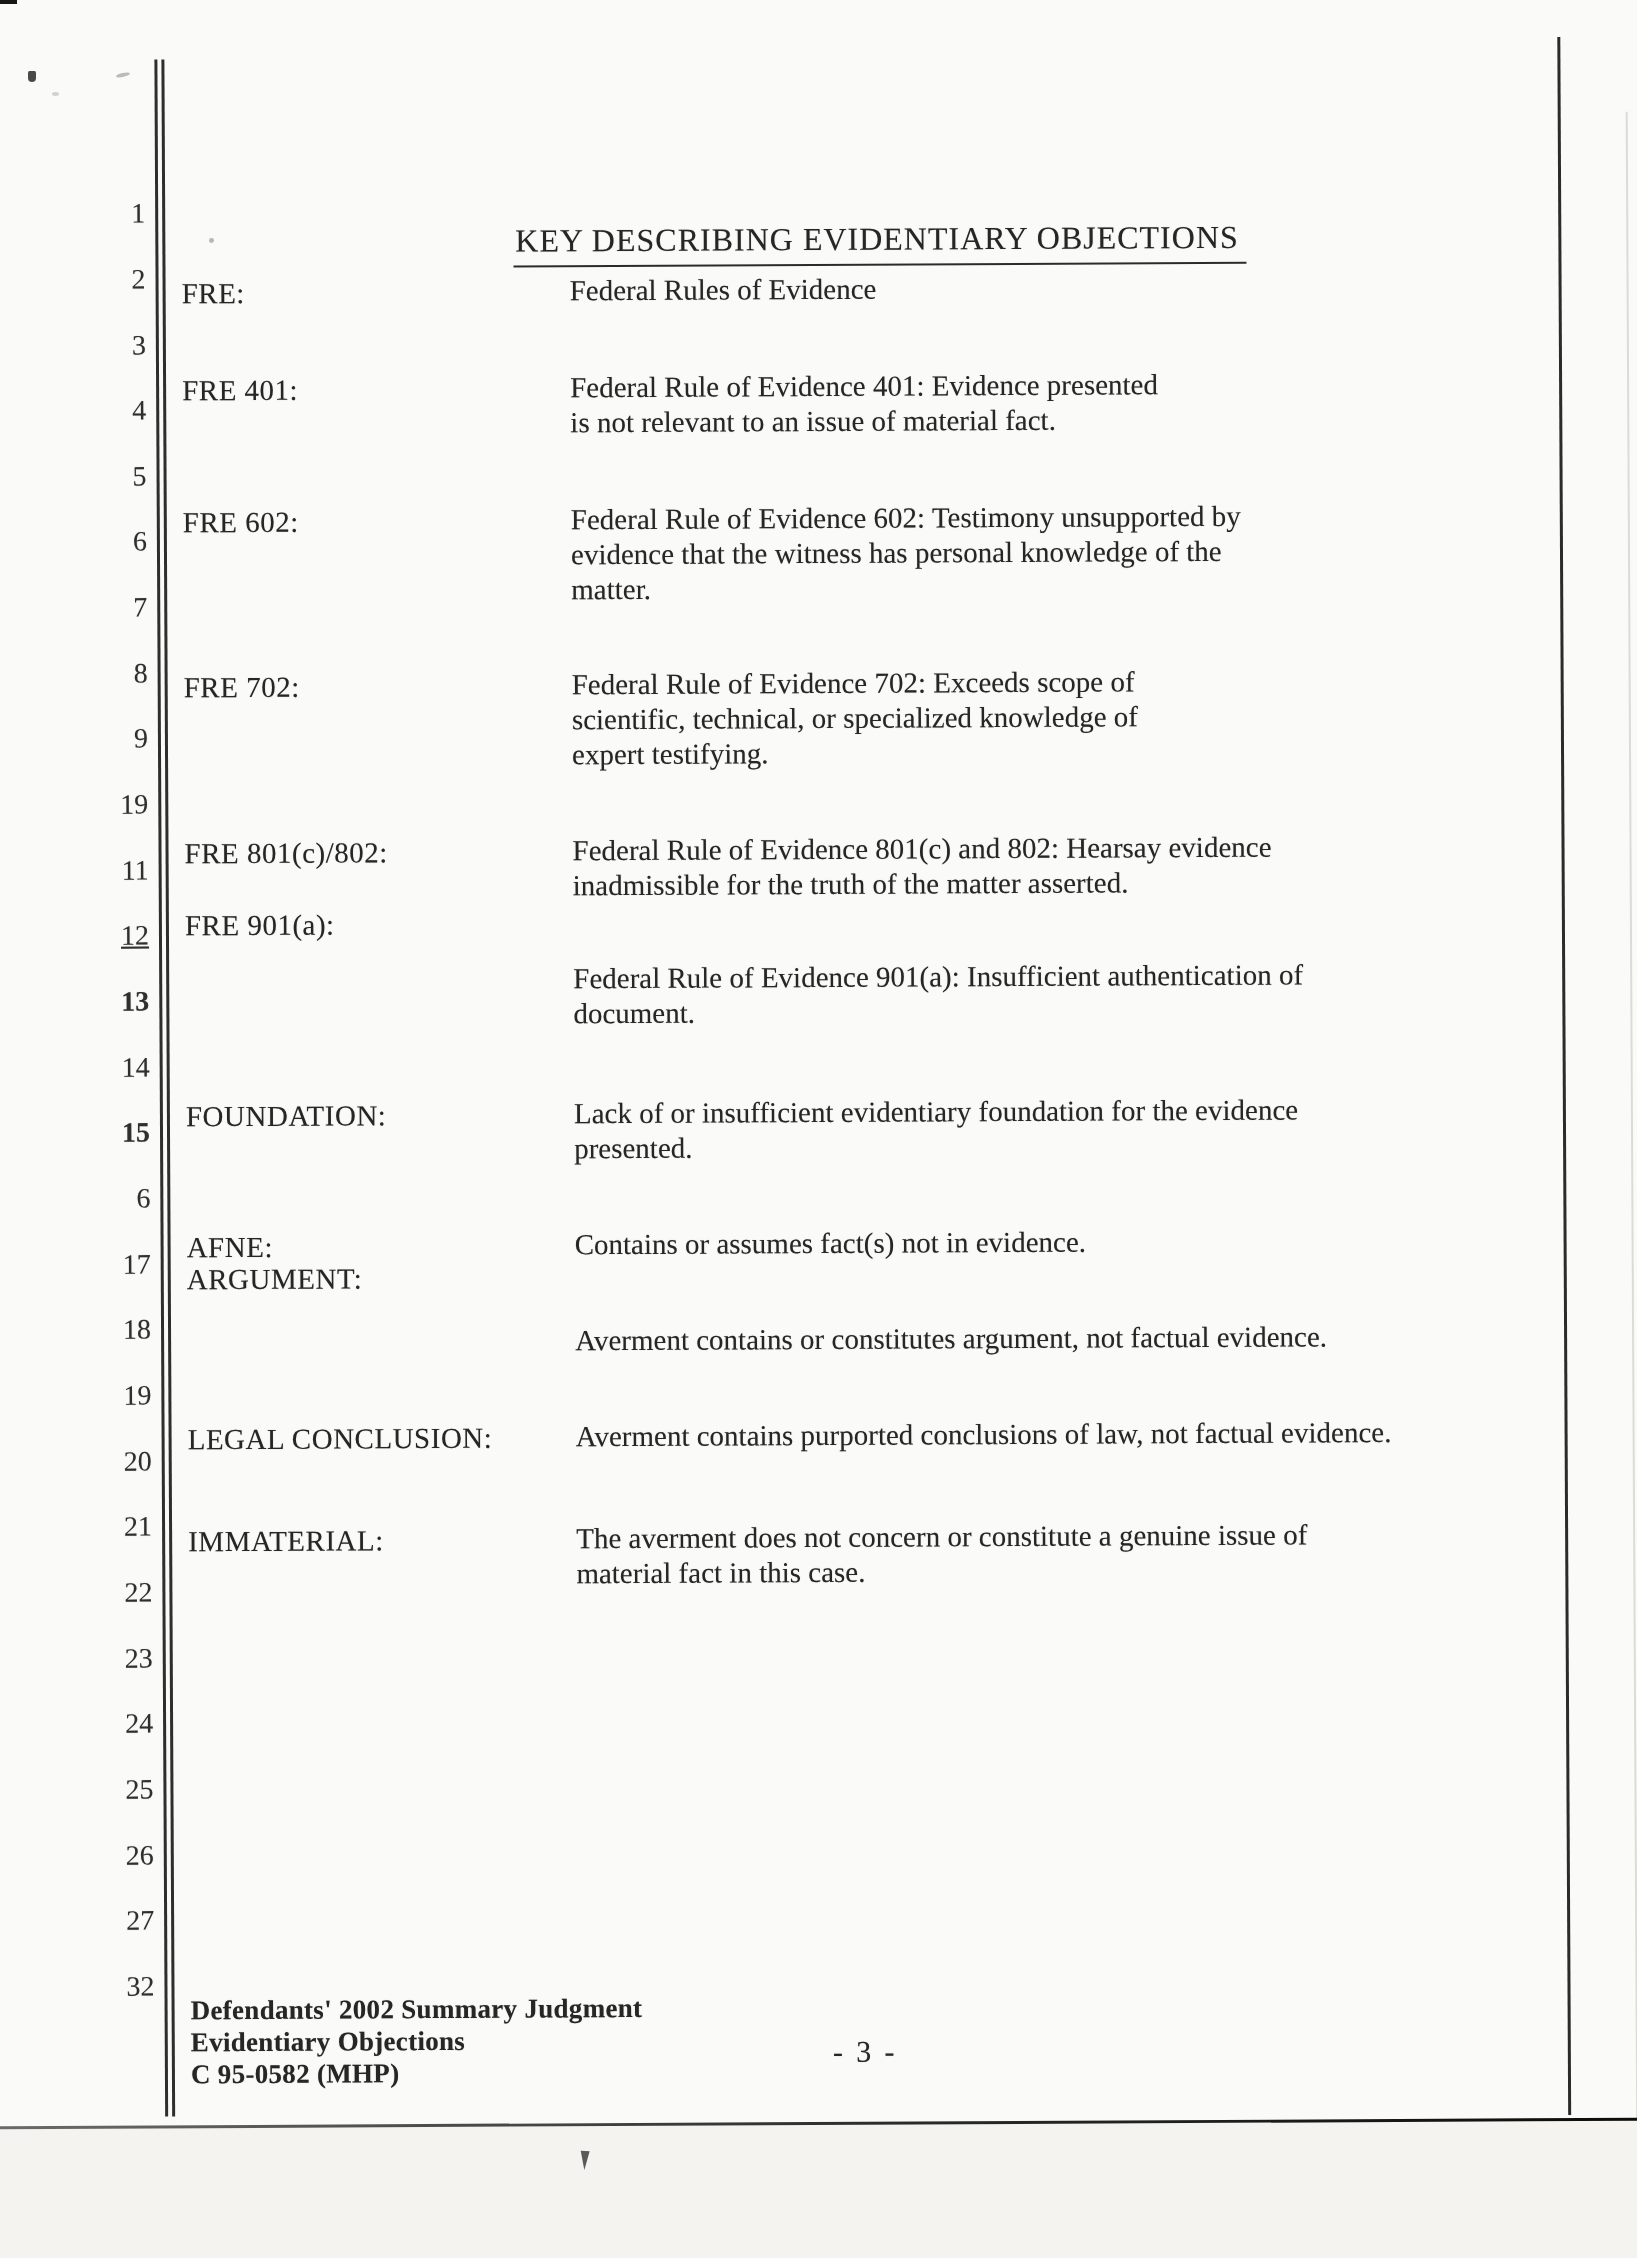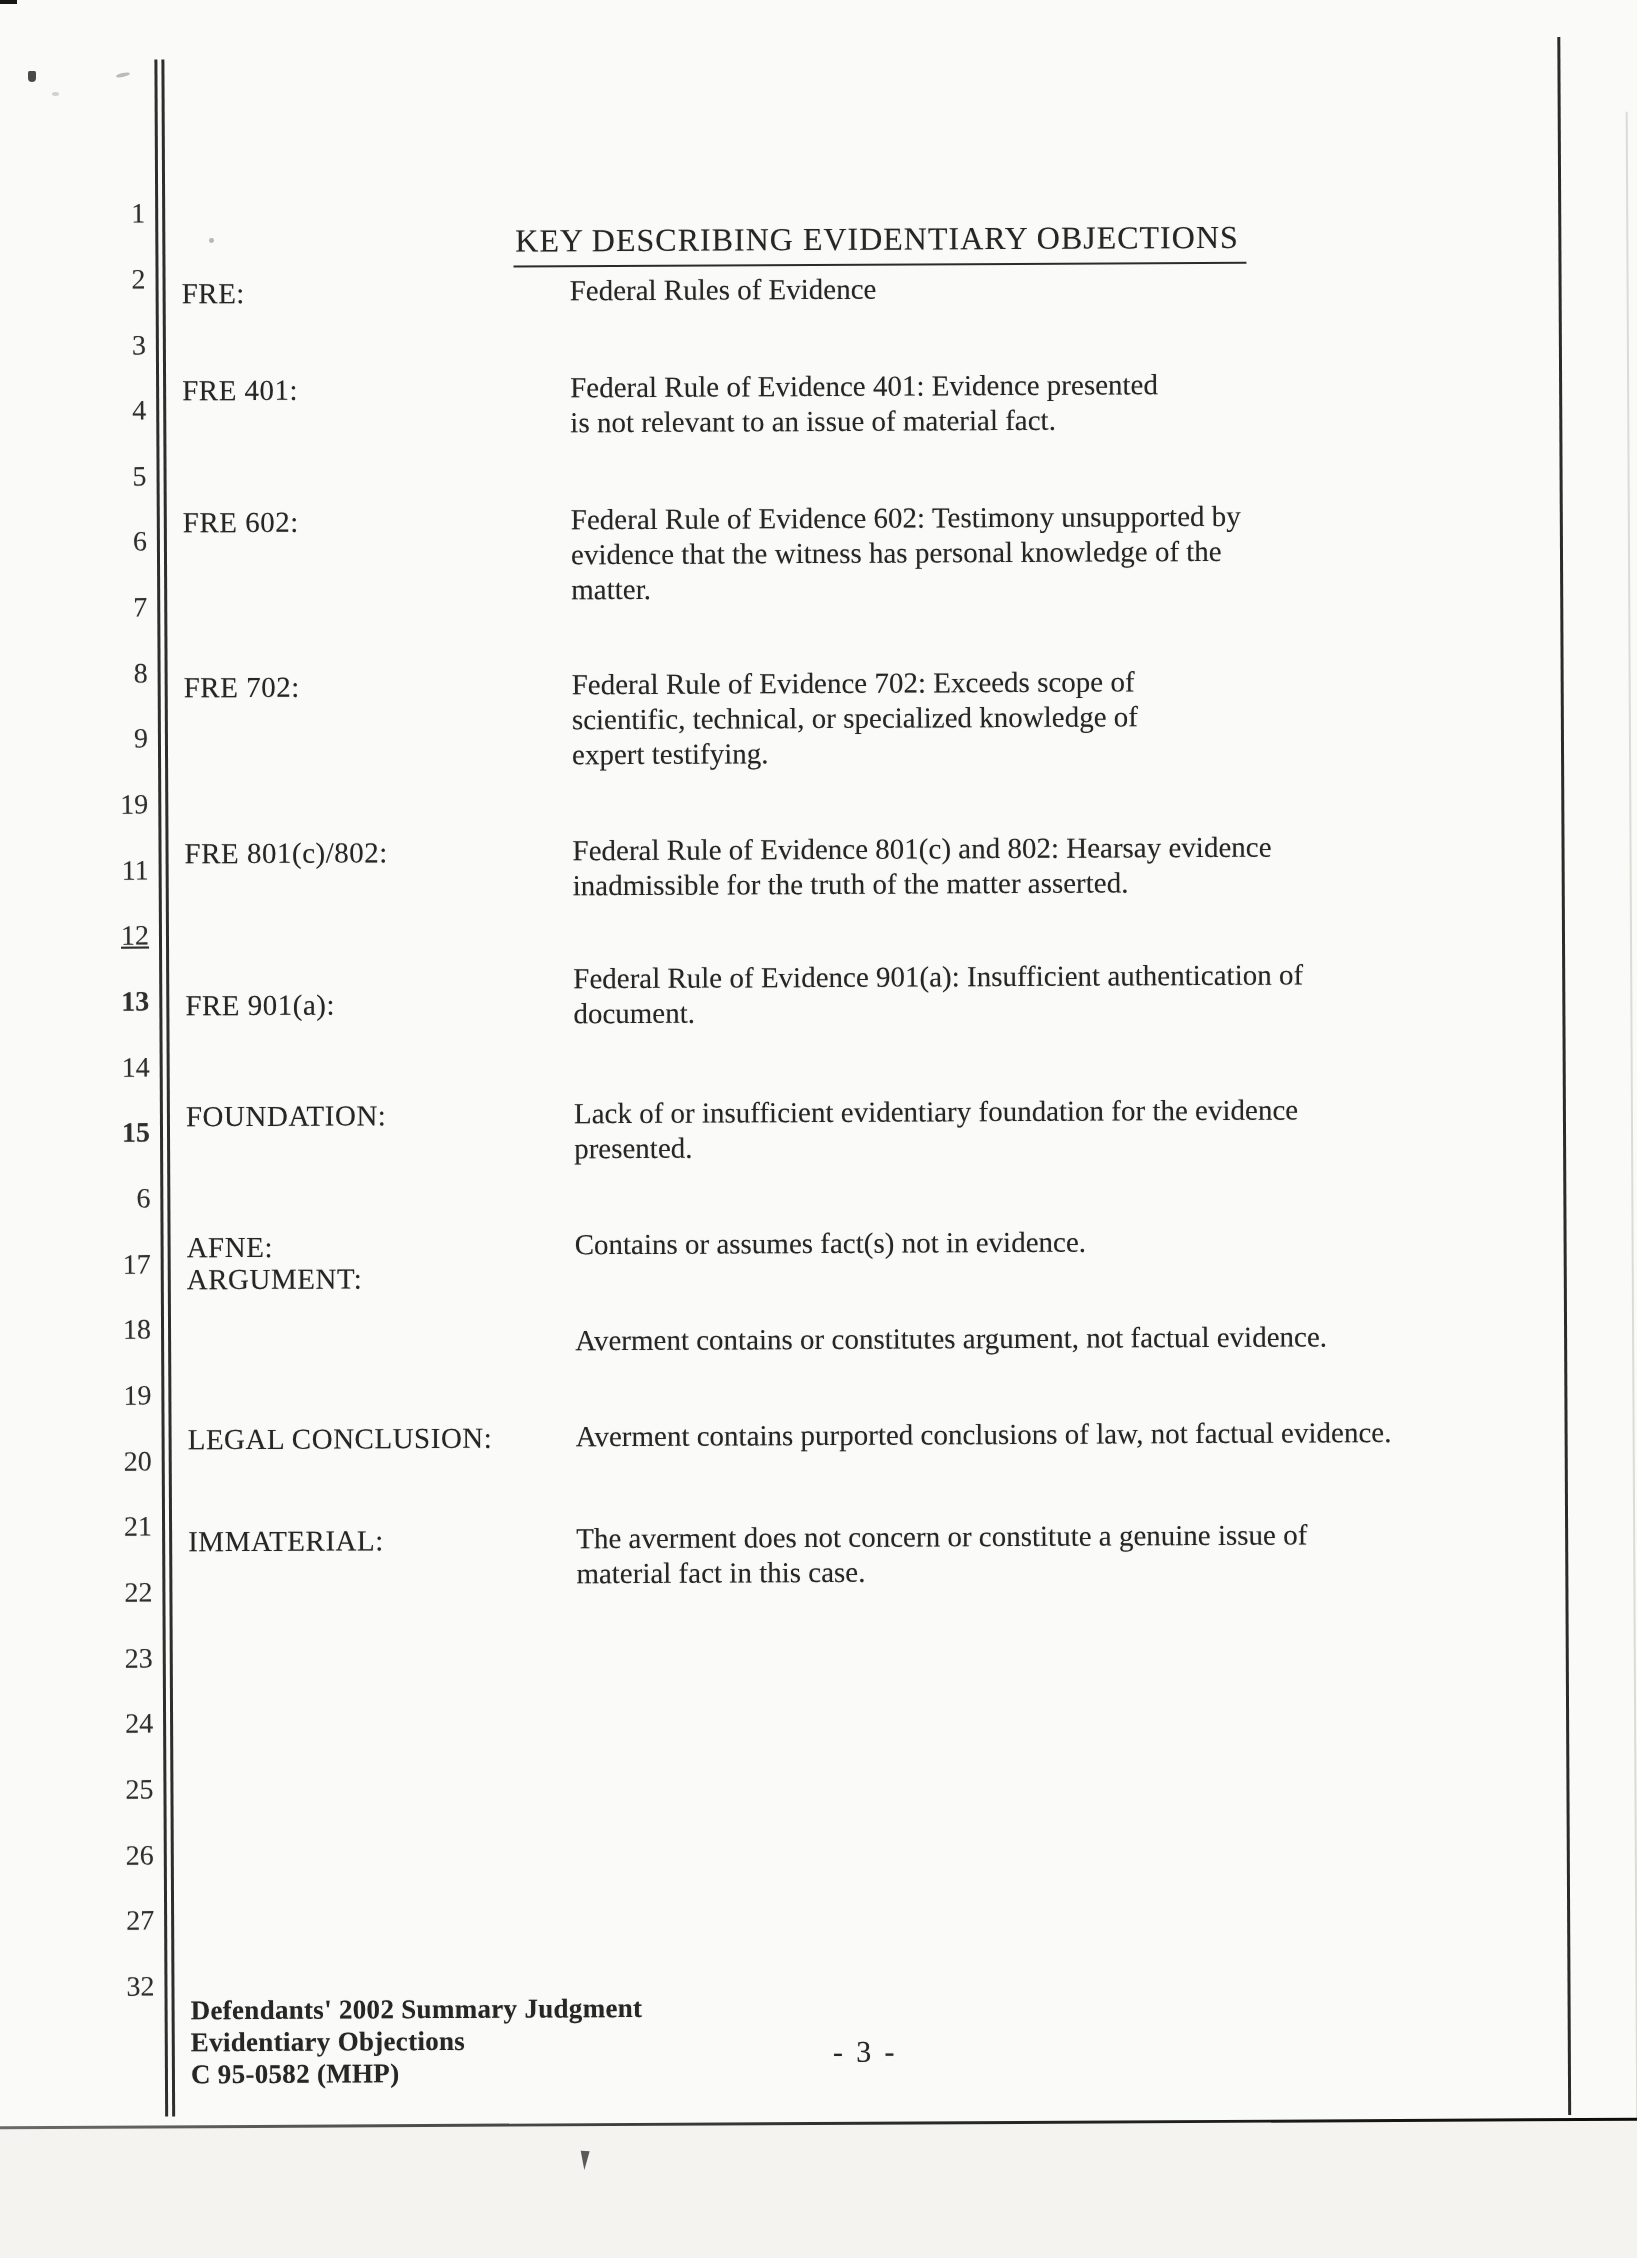--- a/index.html
+++ b/index.html
@@ -130,21 +130,21 @@
 
   <div class="row-label ink" style="top:666px">FRE 702:</div>
   <div class="row-desc  ink" style="top:666px">Federal Rule of Evidence 702: Exceeds scope of
 scientific, technical, or specialized knowledge of
 expert testifying.</div>
 
   <div class="row-label ink" style="top:832px">FRE 801(c)/802:</div>
   <div class="row-desc  ink" style="top:832px">Federal Rule of Evidence 801(c) and 802: Hearsay evidence
 inadmissible for the truth of the matter asserted.</div>
 
-  <div class="row-label ink" style="top:984px">FRE 901(a):</div>
+  <div class="row-label ink" style="top:904px">FRE 901(a):</div>
   <div class="row-desc  ink" style="top:960px">Federal Rule of Evidence 901(a): Insufficient authentication of
 document.</div>
 
   <div class="row-label ink" style="top:1095px">FOUNDATION:</div>
   <div class="row-desc  ink" style="top:1095px">Lack of or insufficient evidentiary foundation for the evidence
 presented.</div>
 
   <div class="row-label ink" style="top:1226px">AFNE:</div>
   <div class="row-desc  ink" style="top:1226px">Contains or assumes fact(s) not in evidence.</div>
 

